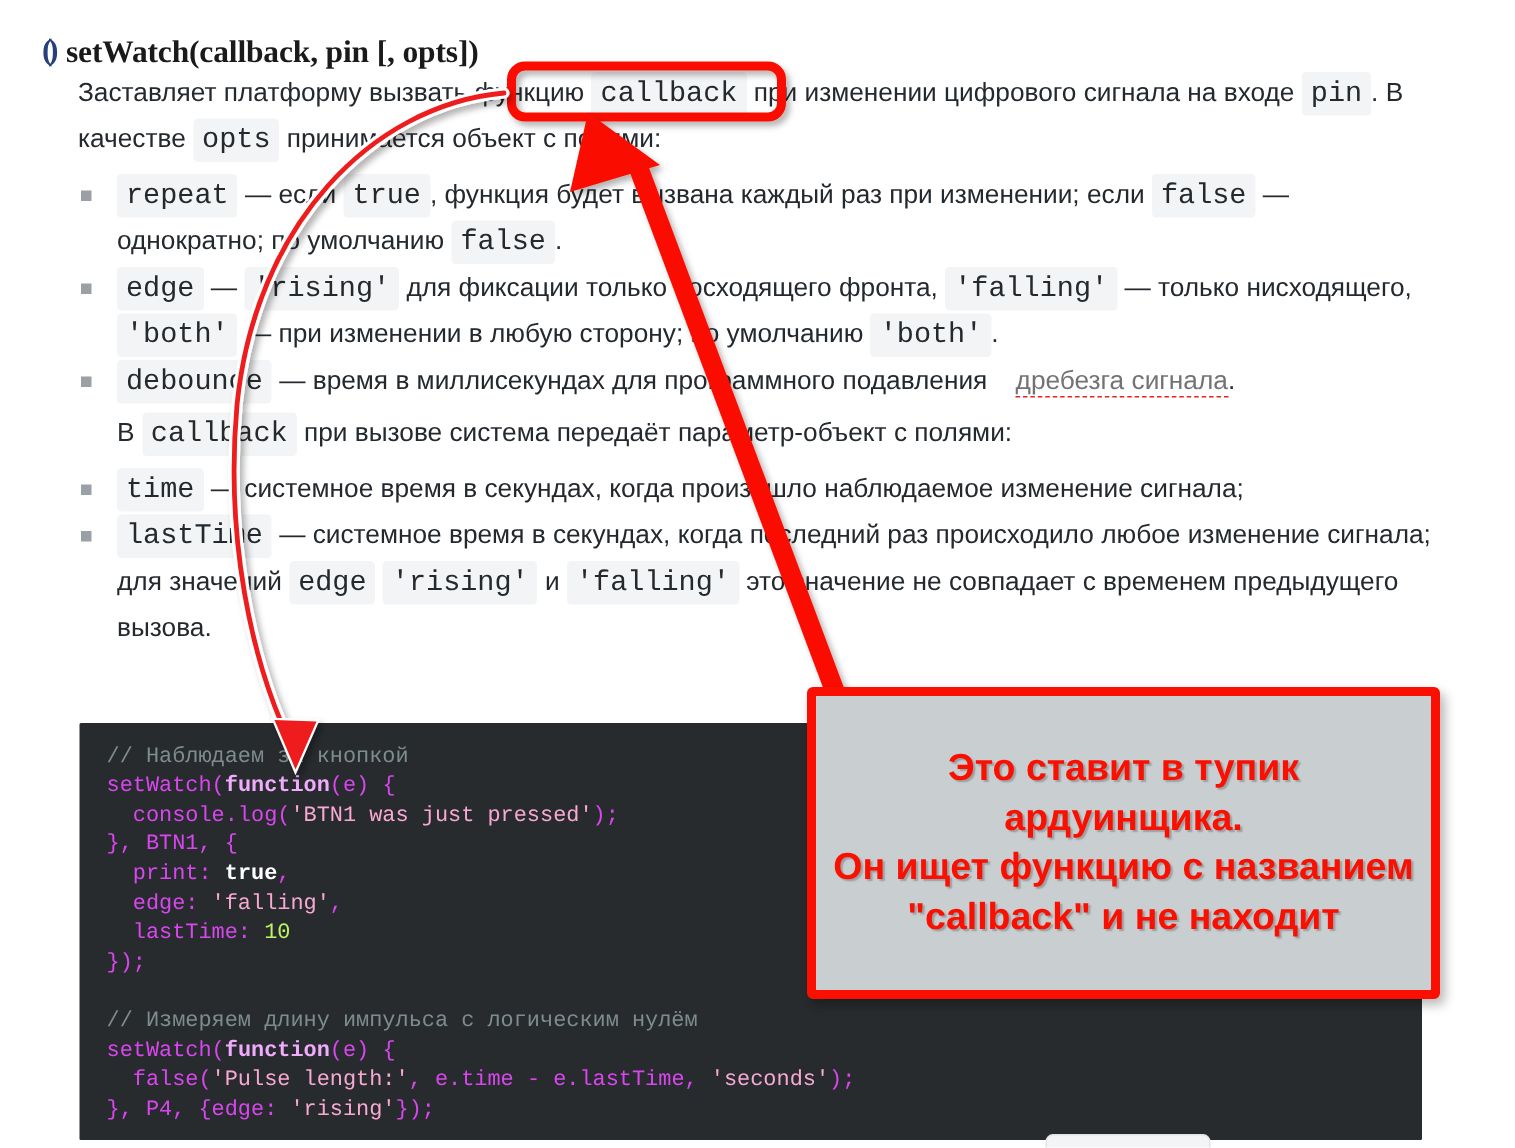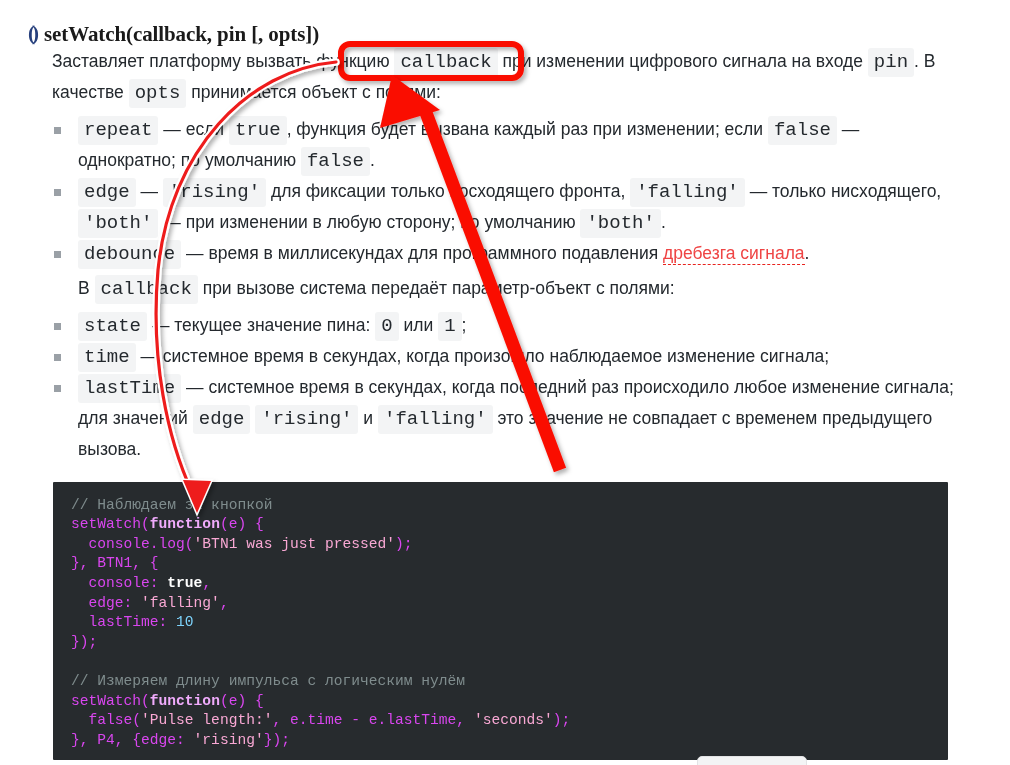--- a/index.html
+++ b/index.html
@@ -84,24 +84,25 @@
     position: absolute;
     left: 2px;
     top: 13px;
     width: 7px;
     height: 7px;
     background: #9aa0a6;
   }
   .indent { padding-left: 26px; }
 
   a.red-link {
-    color: #ef4444;
+    color: #737373;
     text-decoration: none;
     border-bottom: 1px dashed #e8231e;
     padding-bottom: 1px;
+    margin-left: 14px;
   }
   .ital { }
 
   
   .codeblock {
     position: absolute;
     left: 53px;
     top: 467px;
     width: 895px;
     height: 278px;
@@ -111,21 +112,21 @@
     font-size: 14.6px;
     line-height: 19.6px;
     color: #d7dbdd;
     white-space: pre;
     overflow: hidden;
     border-radius: 1px;
   }
   .c-comment { color: #7f8c8d; }
   .c-kw { color: #f0abfc; font-weight: bold; }
   .c-str { color: #f9a8d4; }
-  .c-num { color: #7dd3fc; }
+  .c-num { color: #bef264; }
   .c-bool { color: #ffffff; font-weight: bold; }
   .c-plain { color: #d946ef; }
 
   
   .bottom-stub {
     position: absolute;
     left: 697px;
     top: 756px;
     width: 110px;
     height: 20px;
@@ -187,33 +188,32 @@
       <li><code class="tok">repeat</code> <span>— если</span> <code class="tok">true</code><span>, функция будет вызвана каждый раз при изменении; если</span> <code class="tok">false</code> <span>— однократно; по умолчанию</span> <code class="tok">false</code><span>.</span></li>
 
       <li><code class="tok">edge</code> <span>—</span> <code class="tok">'rising'</code> <span>для фиксации только восходящего фронта,</span> <code class="tok">'falling'</code> <span>— только нисходящего,</span> <code class="tok">'both'</code> <span>— при изменении в любую сторону; по умолчанию</span> <code class="tok">'both'</code><span>.</span></li>
 
       <li><code class="tok">debounce</code> <span>— время в миллисекундах для программного подавления</span> <a class="red-link" href="#">дребезга сигнала</a><span>.</span></li>
     </ul>
 
     <p class="indent"><span>В</span> <code class="tok">callback</code> <span>при вызове система передаёт параметр-объект с полями:</span></p>
 
     <ul class="fields">
-      <li><code class="tok">state</code> <span>— текущее значение пина:</span> <code class="tok">0</code> <span>или</span> <code class="tok">1</code><span>;</span></li>
 
       <li><code class="tok">time</code> <span>— системное время в секундах, когда произошло наблюдаемое изменение сигнала;</span></li>
 
       <li><code class="tok">lastTime</code> <span>— системное время в секундах, когда последний раз происходило</span> <span class="ital">любое</span> <span>изменение сигнала; для значений</span> <code class="tok">edge</code> <code class="tok">'rising'</code> <span>и</span> <code class="tok">'falling'</code> <span>это значение не совпадает с временем предыдущего вызова.</span></li>
     </ul>
   </div>
 
   <pre class="codeblock"><span class="c-comment">// Наблюдаем за кнопкой</span>
 <span class="c-plain">setWatch(</span><span class="c-kw">function</span><span class="c-plain">(e) {</span>
 <span class="c-plain">  console.log(</span><span class="c-str">'BTN1 was just pressed'</span><span class="c-plain">);</span>
 <span class="c-plain">}, BTN1, {</span>
-<span class="c-plain">  console: </span><span class="c-bool">true</span><span class="c-plain">,</span>
+<span class="c-plain">  print: </span><span class="c-bool">true</span><span class="c-plain">,</span>
 <span class="c-plain">  edge: </span><span class="c-str">'falling'</span><span class="c-plain">,</span>
 <span class="c-plain">  lastTime: </span><span class="c-num">10</span>
 <span class="c-plain">});</span>
 
 <span class="c-comment">// Измеряем длину импульса с логическим нулём</span>
 <span class="c-plain">setWatch(</span><span class="c-kw">function</span><span class="c-plain">(e) {</span>
 <span class="c-plain">  false(</span><span class="c-str">'Pulse length:'</span><span class="c-plain">, e.time - e.lastTime, </span><span class="c-str">'seconds'</span><span class="c-plain">);</span>
 <span class="c-plain">}, P4, {edge: </span><span class="c-str">'rising'</span><span class="c-plain">});</span></pre>
 
   <div class="bottom-stub"></div>
@@ -233,14 +233,18 @@
       <path d="M197,513 L183,480 L211,481 Z" fill="#ee1c1c" stroke="#ffffff" stroke-width="3"></path>
       <path d="M197,513 L183,480 L211,481 Z" fill="#ee1c1c"></path>
     </g>
 
     <g filter="url(#shadow)">
       <path d="M560,470 L425,110" fill="none" stroke="#fa0f00" stroke-width="13" stroke-linecap="butt"></path>
       <path d="M392,75 L380,128 L440,110 Z" fill="#fa0f00"></path>
     </g>
   </svg>
 
+  <div class="callout">
+    <div class="callout-inner">Это ставит в тупик ардуинщика.
+Он ищет функцию с названием "callback" и не находит</div>
+  </div>
 
 </div>
 
 </body></html>

